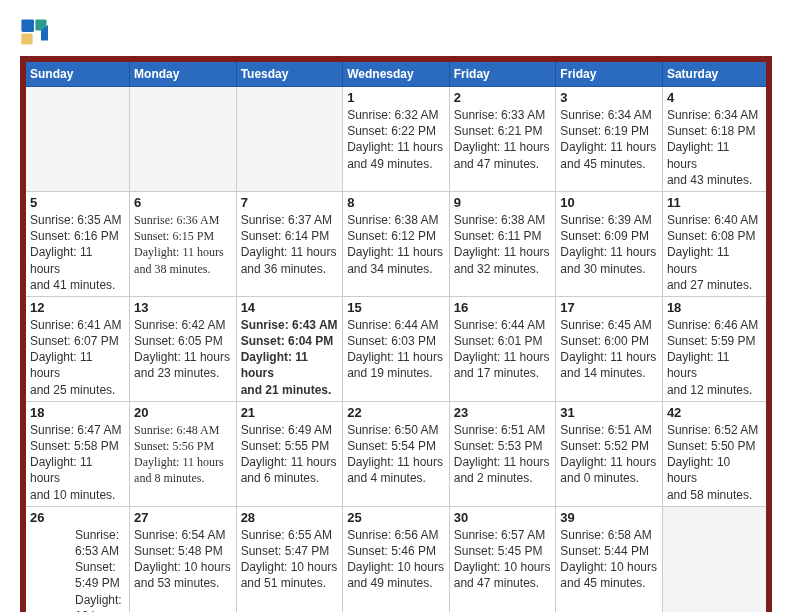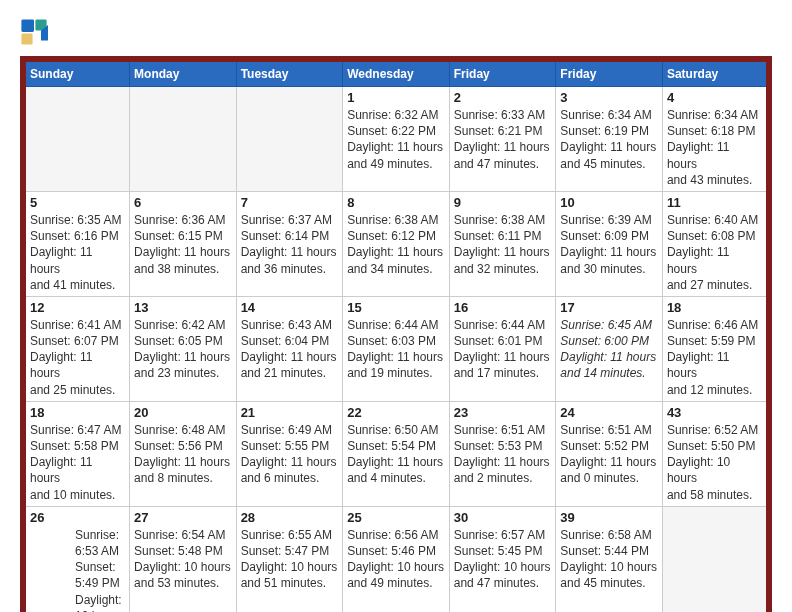--- a/index.html
+++ b/index.html
@@ -167,21 +167,21 @@
         <tr>
           <td>
             <div class="day-num">5</div>
             <div class="cell-text" style="white-space: pre-line;">Sunrise: 6:35 AM
 Sunset: 6:16 PM
 Daylight: 11 hours
 and 41 minutes.</div>
           </td>
           <td>
             <div class="day-num">6</div>
-            <div class="cell-text" style="white-space: pre-line;">Sunrise: 6:36 AM
+            <div class="cell-text" style="white-space: pre-line; font-family: Liberation Serif, serif;">Sunrise: 6:36 AM
 Sunset: 6:15 PM
 Daylight: 11 hours
 and 38 minutes.</div>
           </td>
           <td>
             <div class="day-num">7</div>
             <div class="cell-text" style="white-space: pre-line;">Sunrise: 6:37 AM
 Sunset: 6:14 PM
 Daylight: 11 hours
 and 36 minutes.</div>
@@ -225,42 +225,42 @@
           </td>
           <td>
             <div class="day-num">13</div>
             <div class="cell-text" style="white-space: pre-line;">Sunrise: 6:42 AM
 Sunset: 6:05 PM
 Daylight: 11 hours
 and 23 minutes.</div>
           </td>
           <td>
             <div class="day-num">14</div>
-            <div class="cell-text" style="white-space: pre-line;">Sunrise: 6:43 AM
+            <div class="cell-text" style="white-space: pre-line; font-weight: bold;">Sunrise: 6:43 AM
 Sunset: 6:04 PM
 Daylight: 11 hours
 and 21 minutes.</div>
           </td>
           <td>
             <div class="day-num">15</div>
             <div class="cell-text" style="white-space: pre-line;">Sunrise: 6:44 AM
 Sunset: 6:03 PM
 Daylight: 11 hours
 and 19 minutes.</div>
           </td>
           <td>
             <div class="day-num">16</div>
             <div class="cell-text" style="white-space: pre-line;">Sunrise: 6:44 AM
 Sunset: 6:01 PM
 Daylight: 11 hours
 and 17 minutes.</div>
           </td>
           <td>
             <div class="day-num">17</div>
-            <div class="cell-text" style="white-space: pre-line; font-style: italic;">Sunrise: 6:45 AM
+            <div class="cell-text" style="white-space: pre-line;">Sunrise: 6:45 AM
 Sunset: 6:00 PM
 Daylight: 11 hours
 and 14 minutes.</div>
           </td>
           <td>
             <div class="day-num">18</div>
             <div class="cell-text" style="white-space: pre-line;">Sunrise: 6:46 AM
 Sunset: 5:59 PM
 Daylight: 11 hours
 and 12 minutes.</div>
@@ -269,21 +269,21 @@
         <tr>
           <td>
             <div class="day-num">18</div>
             <div class="cell-text" style="white-space: pre-line;">Sunrise: 6:47 AM
 Sunset: 5:58 PM
 Daylight: 11 hours
 and 10 minutes.</div>
           </td>
           <td>
             <div class="day-num">20</div>
-            <div class="cell-text" style="white-space: pre-line;">Sunrise: 6:48 AM
+            <div class="cell-text" style="white-space: pre-line; font-family: Liberation Serif, serif;">Sunrise: 6:48 AM
 Sunset: 5:56 PM
 Daylight: 11 hours
 and 8 minutes.</div>
           </td>
           <td>
             <div class="day-num">21</div>
             <div class="cell-text" style="white-space: pre-line;">Sunrise: 6:49 AM
 Sunset: 5:55 PM
 Daylight: 11 hours
 and 6 minutes.</div>
@@ -296,28 +296,28 @@
 and 4 minutes.</div>
           </td>
           <td>
             <div class="day-num">23</div>
             <div class="cell-text" style="white-space: pre-line;">Sunrise: 6:51 AM
 Sunset: 5:53 PM
 Daylight: 11 hours
 and 2 minutes.</div>
           </td>
           <td>
-            <div class="day-num">24</div>
+            <div class="day-num">31</div>
             <div class="cell-text" style="white-space: pre-line;">Sunrise: 6:51 AM
 Sunset: 5:52 PM
 Daylight: 11 hours
 and 0 minutes.</div>
           </td>
           <td>
-            <div class="day-num">43</div>
+            <div class="day-num">42</div>
             <div class="cell-text" style="white-space: pre-line;">Sunrise: 6:52 AM
 Sunset: 5:50 PM
 Daylight: 10 hours
 and 58 minutes.</div>
           </td>
         </tr>
         <tr>
           <td>
             <div class="day-num">26</div>
             <div class="cell-text" style="white-space: pre-line; margin-left: 45px;">Sunrise: 6:53 AM

